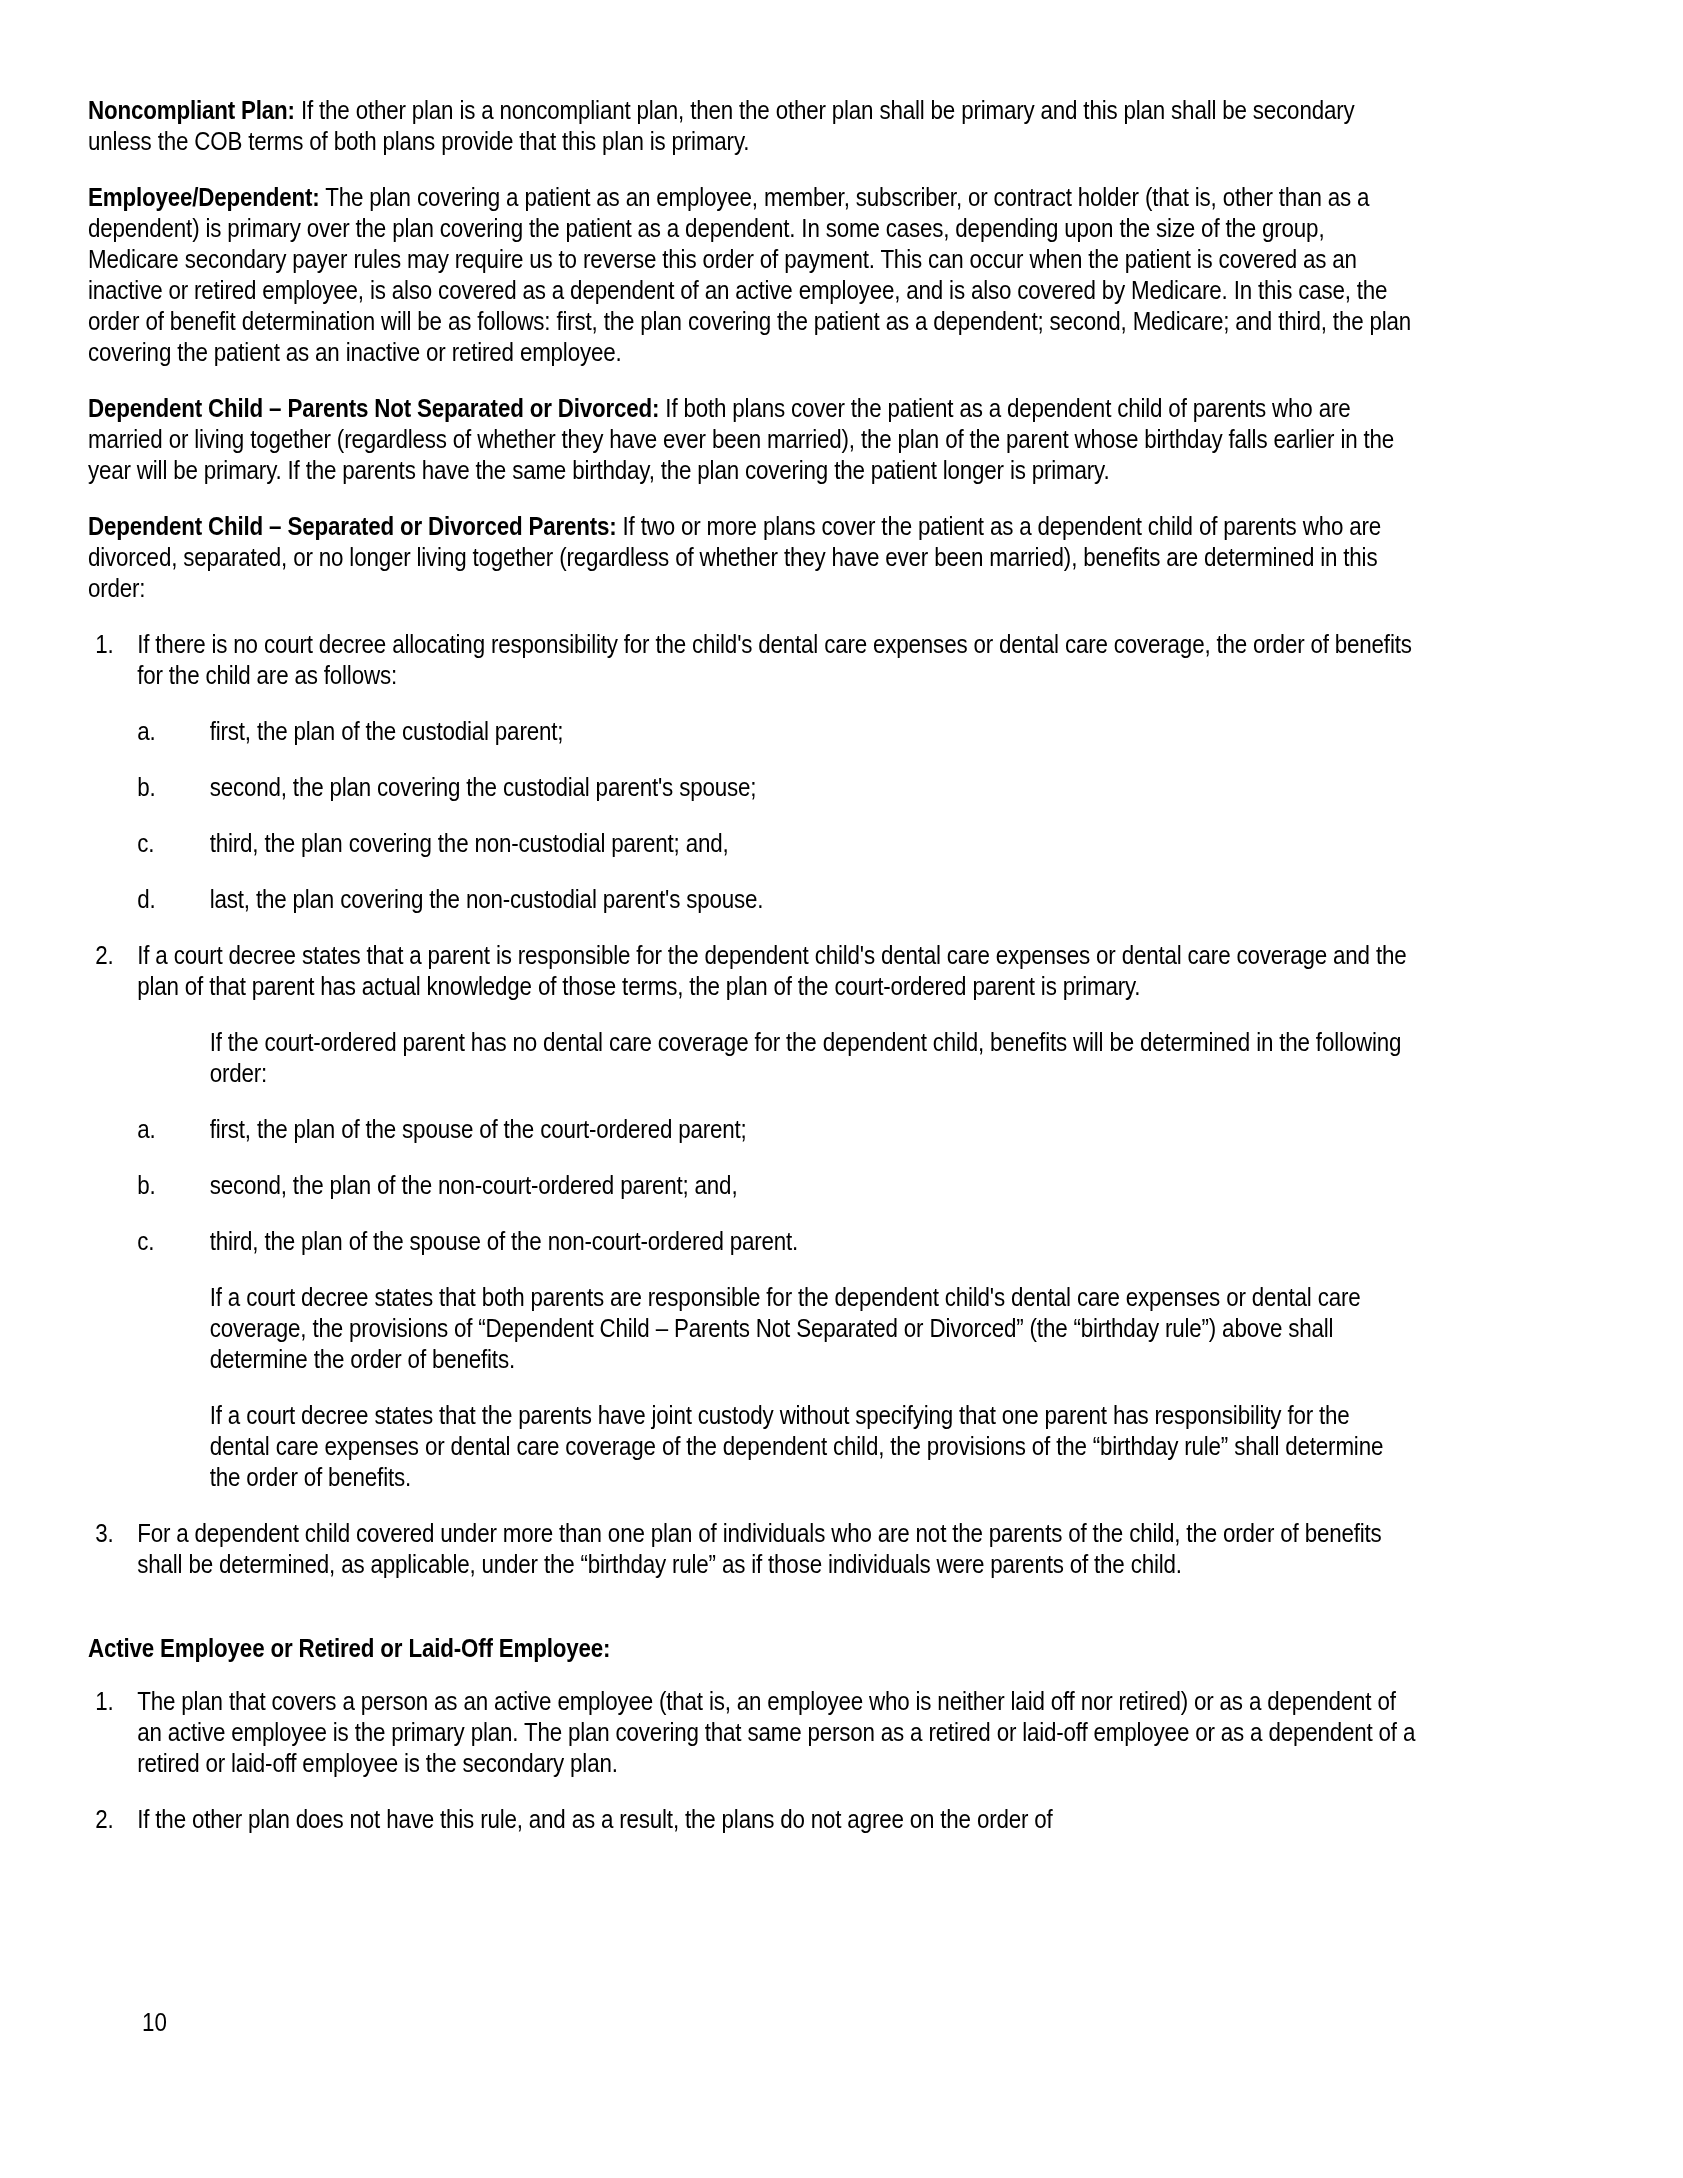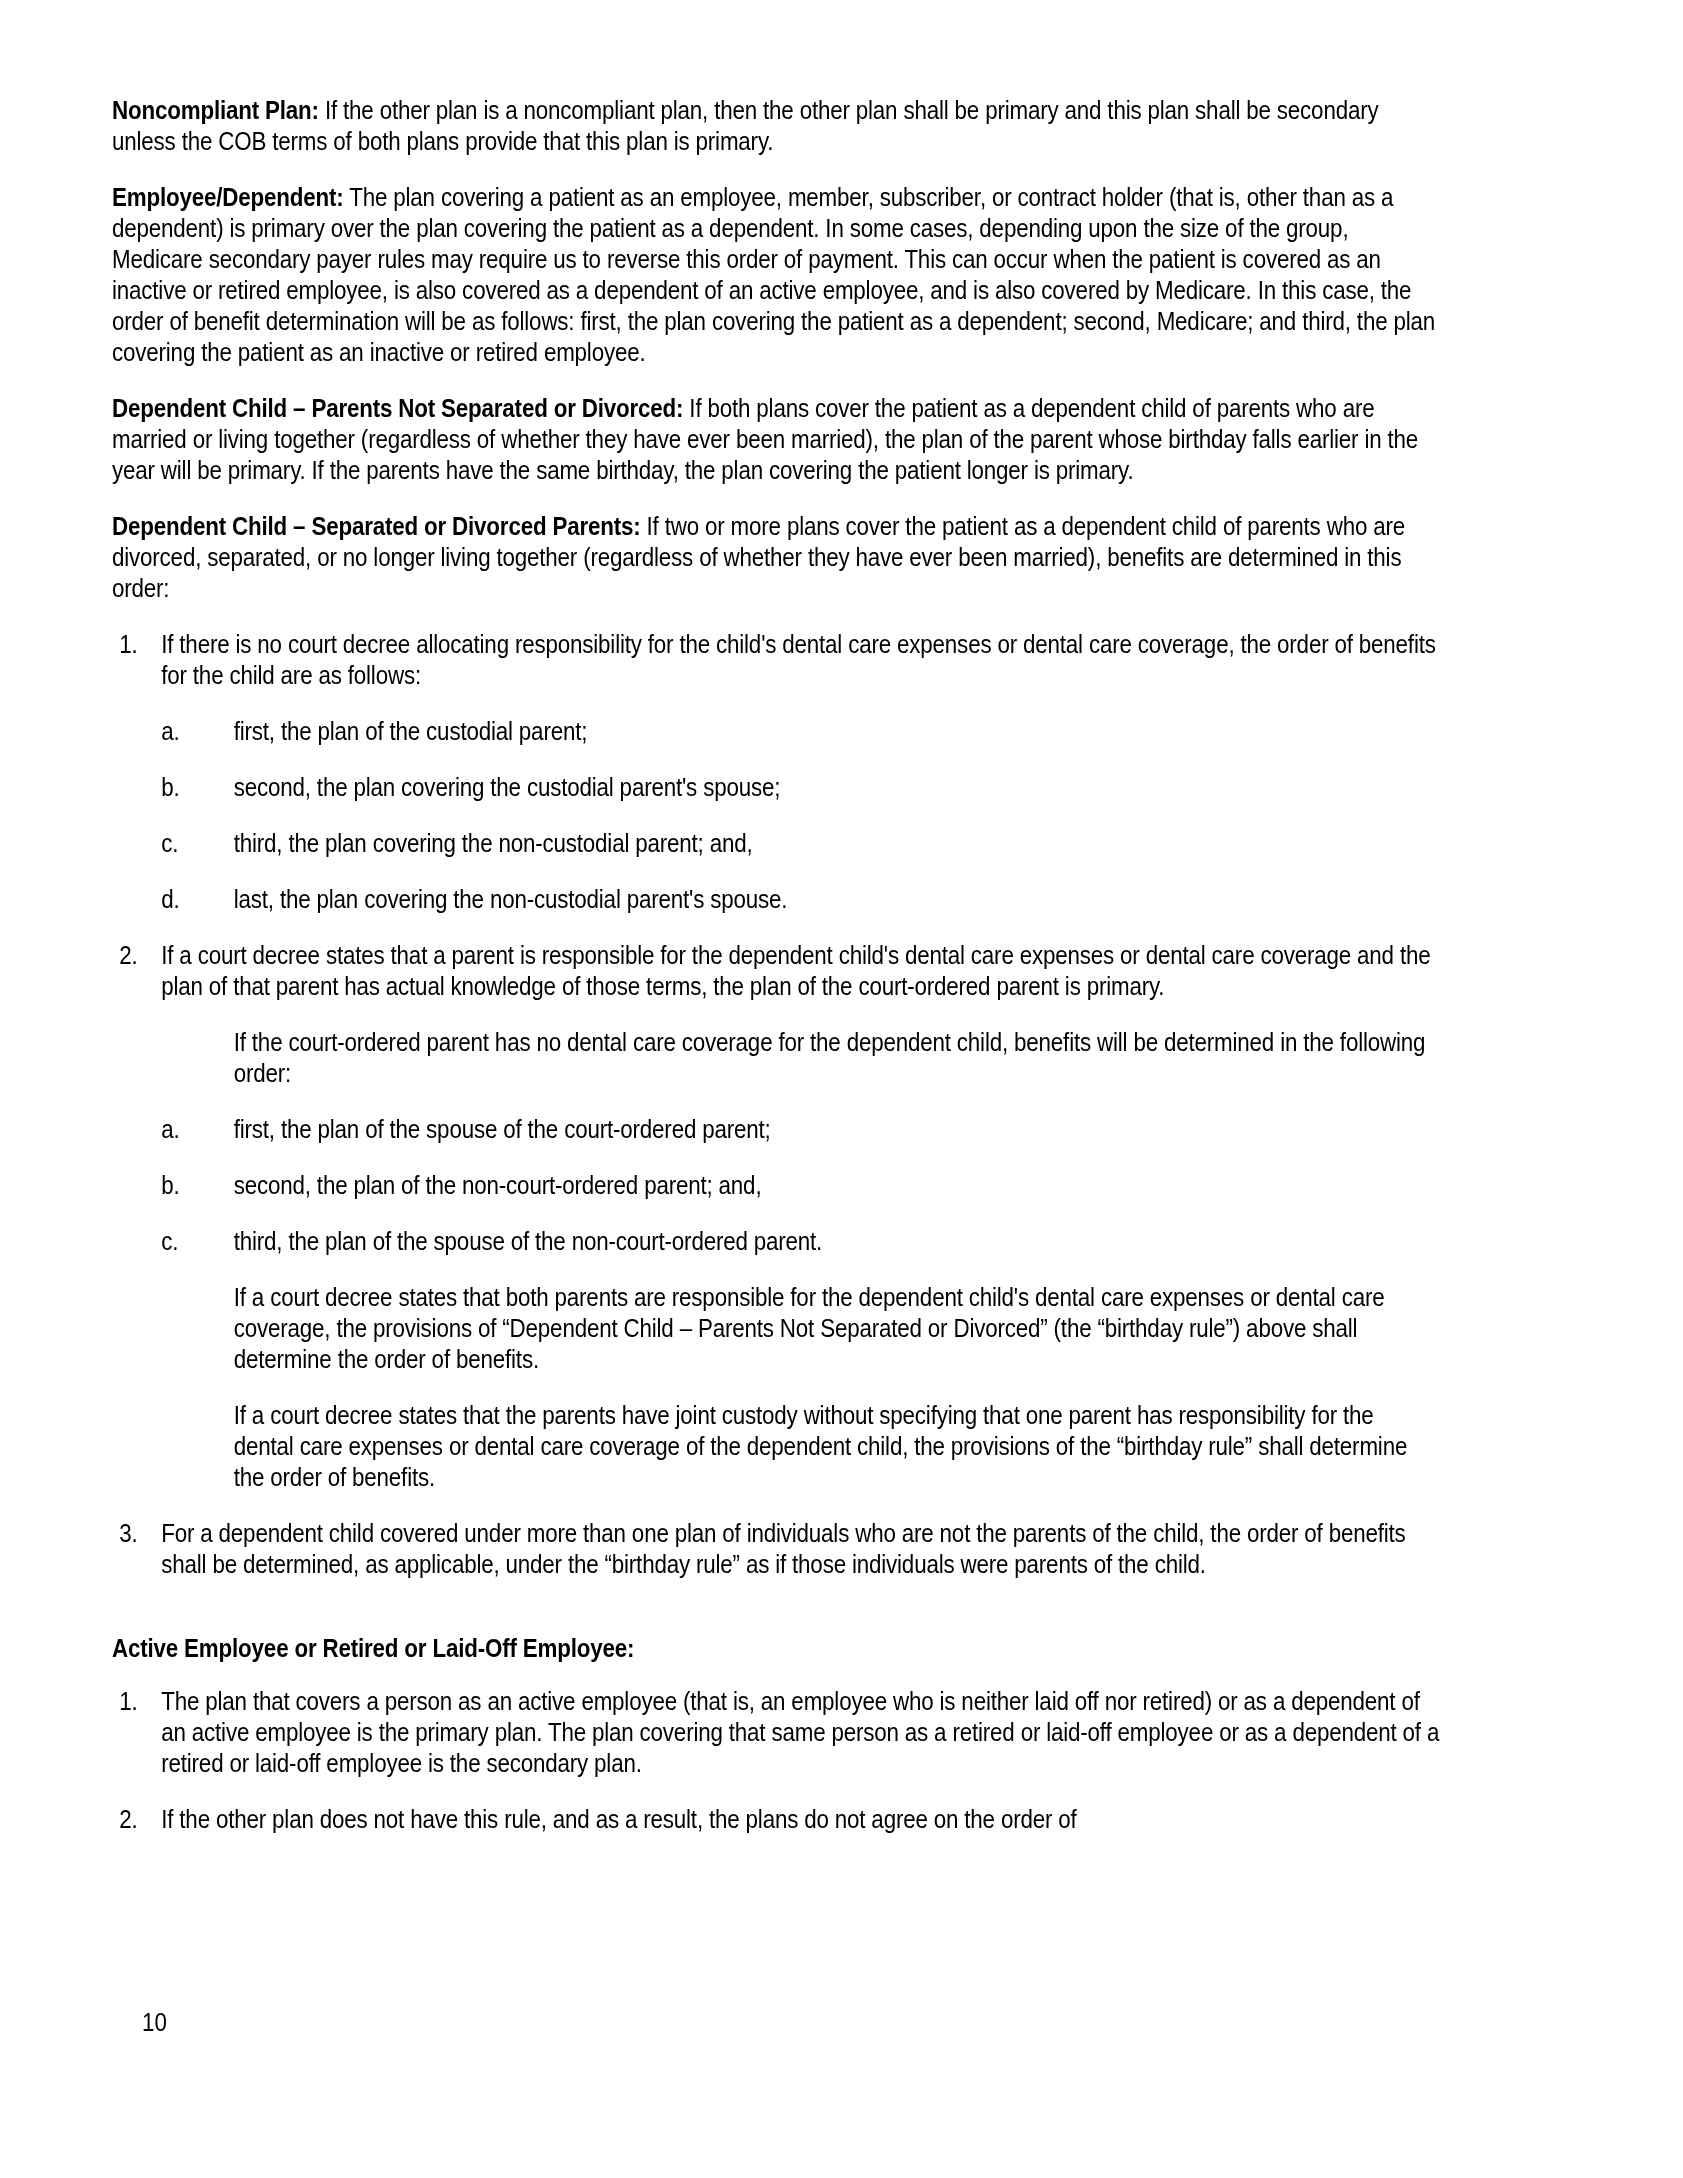--- a/index.html
+++ b/index.html
@@ -13,21 +13,21 @@
     font-family: "Liberation Sans", sans-serif;
     color: #000000;
     -webkit-font-smoothing: none;
   }
   .page {
     position: relative;
     width: 1683px;
     height: 2178px;
     background: #ffffff;
     box-sizing: border-box;
-    padding: 95px 166px 0 112px;
+    padding: 95px 166px 0 88px;
   }
   .doc-body {
     font-size: 25px;
     line-height: 31px;
     letter-spacing: -0.2px;
     transform: scaleX(0.895);
     transform-origin: left top;
     width: 1483px;
   }
   p.para {

